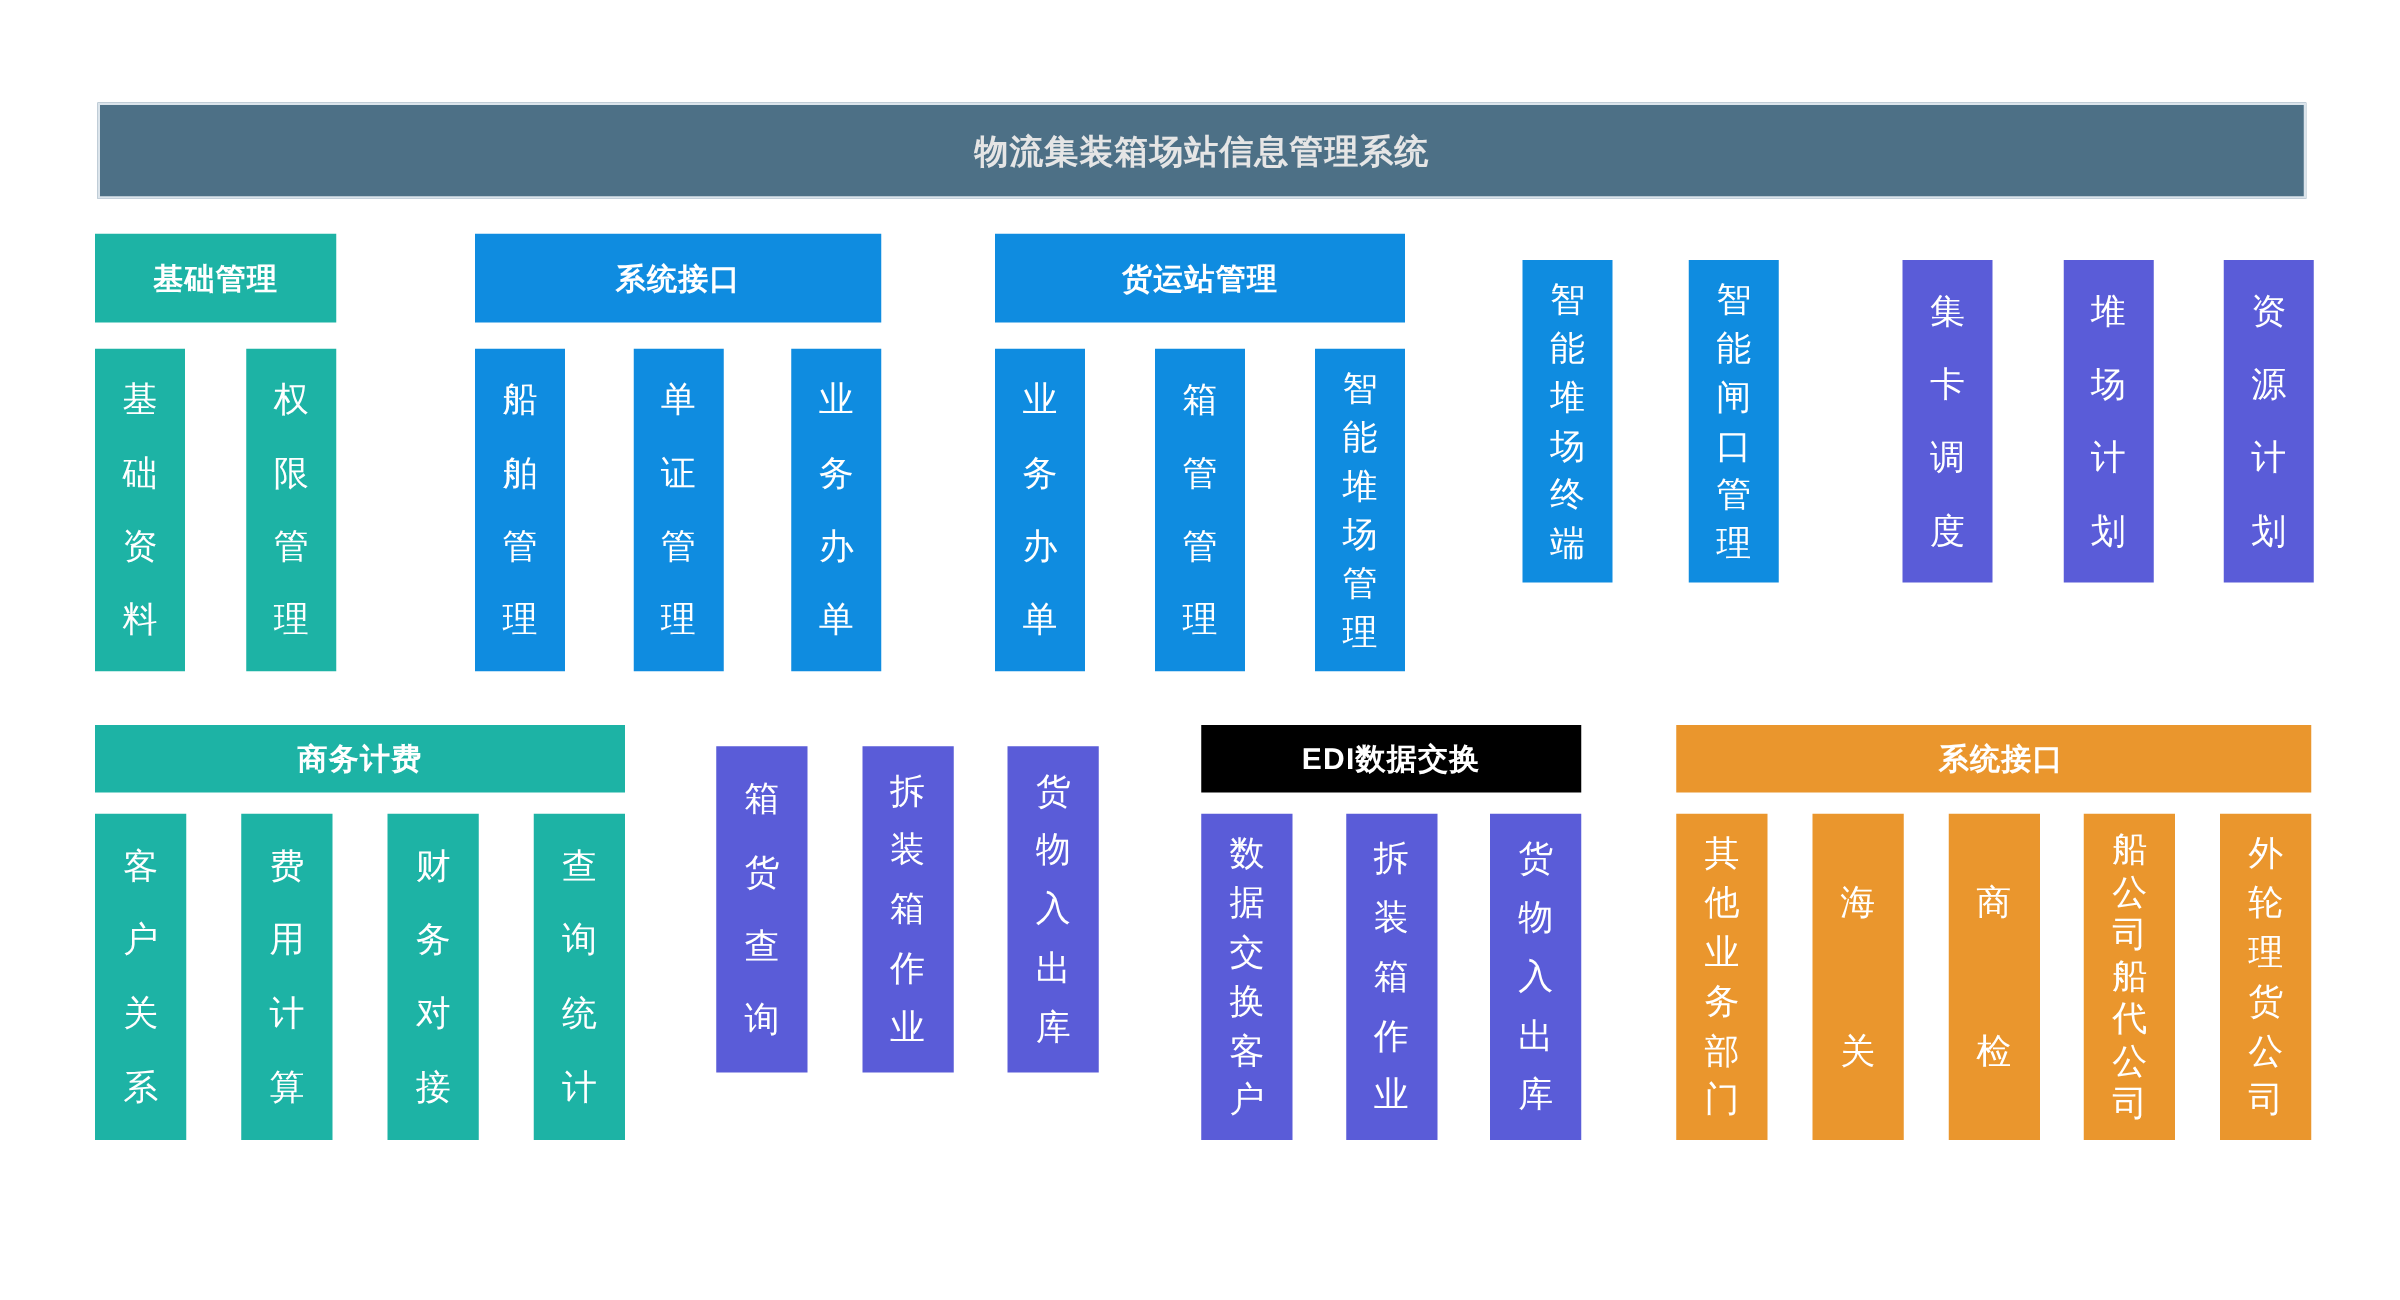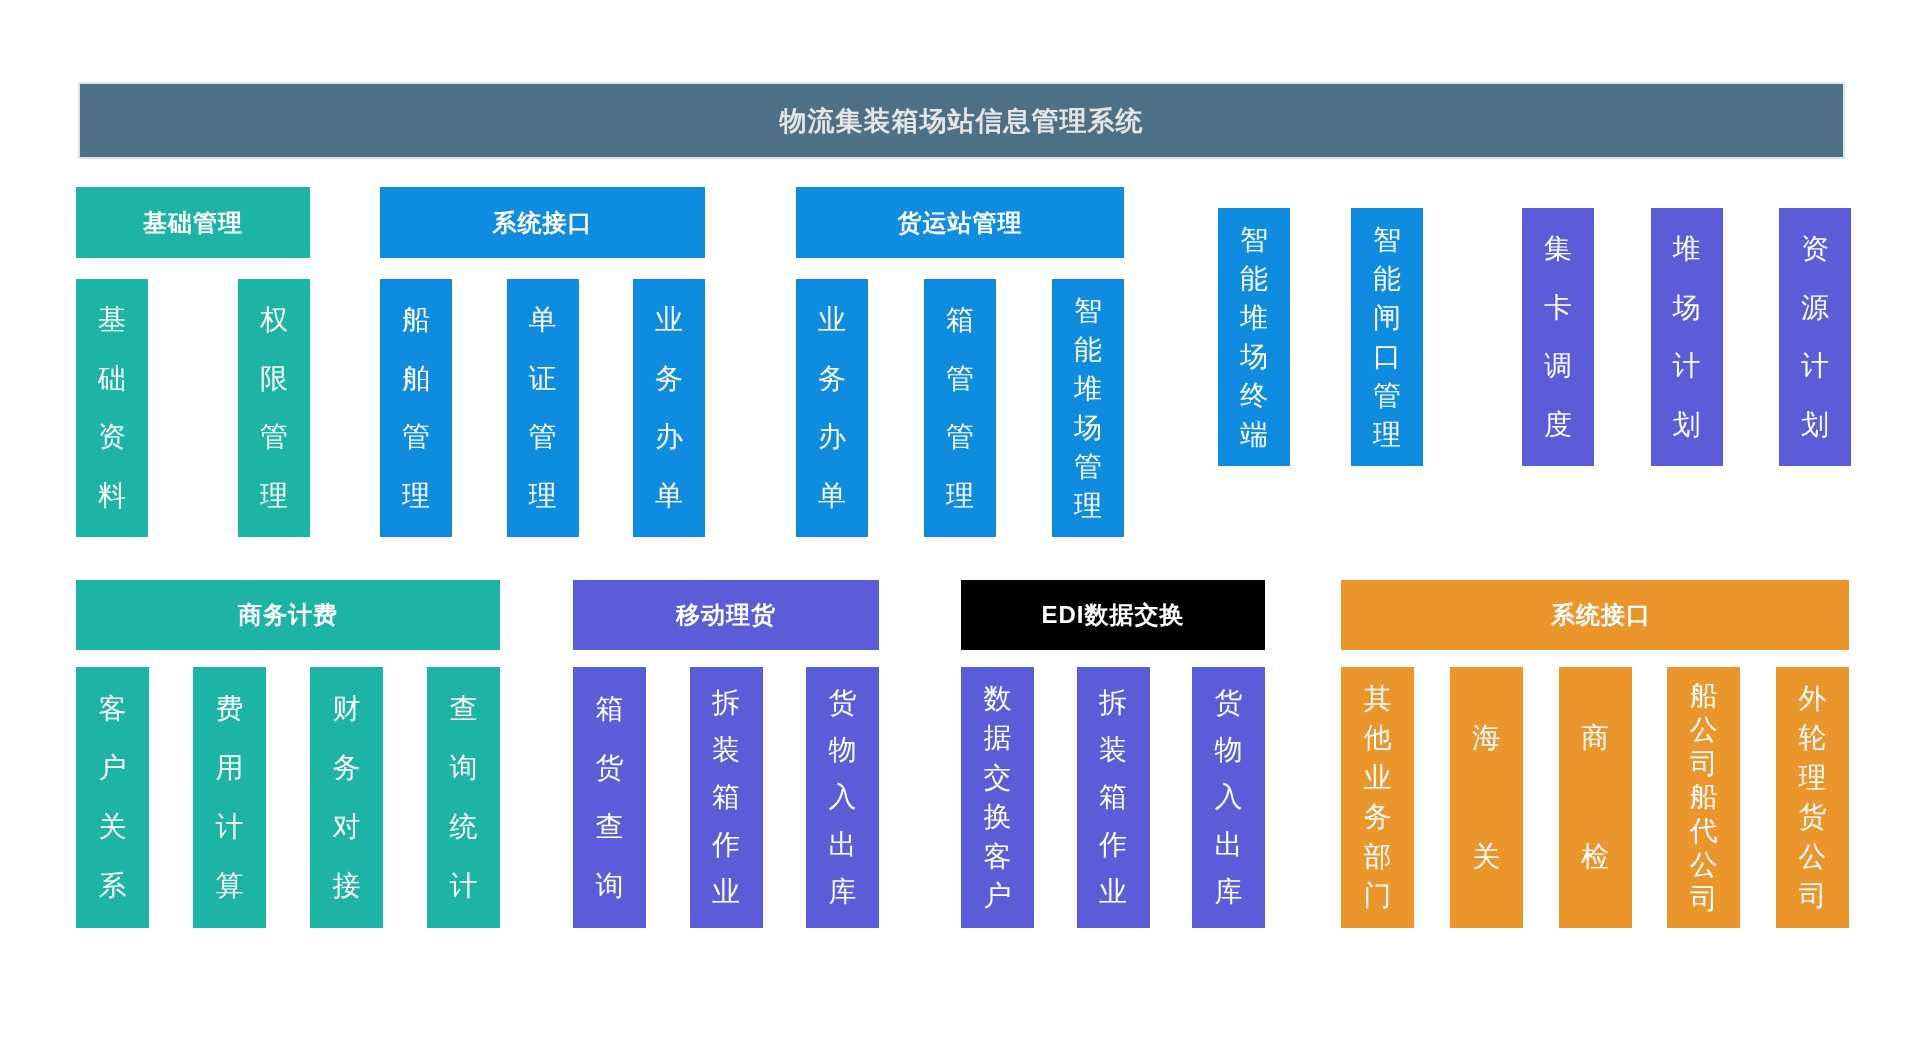--- a/index.html
+++ b/index.html
@@ -14,21 +14,21 @@
   }
 
   .group{position:absolute;}
   .row1{top:187px;}
   .row2{top:580px;}
 
   .ghead{
     height:71px;display:flex;align-items:center;justify-content:center;
     color:#ffffff;font-size:24px;font-weight:bold;letter-spacing:1px;
   }
-  .row2 .ghead{height:70px;}
+  .row2 .ghead{height:54px;}
 
   .gcols{display:flex;justify-content:space-between;}
   .row1 .gcols{margin-top:21px;height:258px;}
   .row2 .gcols{margin-top:17px;height:261px;}
 
   .col{width:72px;height:100%;}
   .row2 .col{width:73px;}
 
   .vtext{
     width:100%;height:100%;box-sizing:border-box;padding:12px 0;
@@ -36,21 +36,21 @@
     color:#ffffff;font-size:28px;line-height:1;
   }
 </style>
 </head>
 <body>
 
 <div class="canvas">
 
   <div class="title-bar" style="background-color: rgb(77, 112, 134);">物流集装箱场站信息管理系统</div>
 
-  <div class="group row1" style="left:76px;width:234px">
+  <div class="group row1" style="left:76px;width:193px">
     <div class="ghead" style="background-color: rgb(29, 179, 165);">基础管理</div>
     <div class="gcols">
       <div class="col" style="background-color: rgb(29, 179, 165);">
           <div class="vtext">
             <span>基</span>
             <span>础</span>
             <span>资</span>
             <span>料</span>
           </div>
         </div>
@@ -213,21 +213,20 @@
             <span>查</span>
             <span>询</span>
             <span>统</span>
             <span>计</span>
           </div>
         </div>
     </div>
   </div>
 
   <div class="group row2" style="left:573px;width:306px">
-    <div class="ghead" style="background-color: rgb(90, 92, 216);">移动理货</div>
     <div class="gcols">
       <div class="col" style="background-color: rgb(90, 92, 216);">
           <div class="vtext">
             <span>箱</span>
             <span>货</span>
             <span>查</span>
             <span>询</span>
           </div>
         </div>
       <div class="col" style="background-color: rgb(90, 92, 216);">

